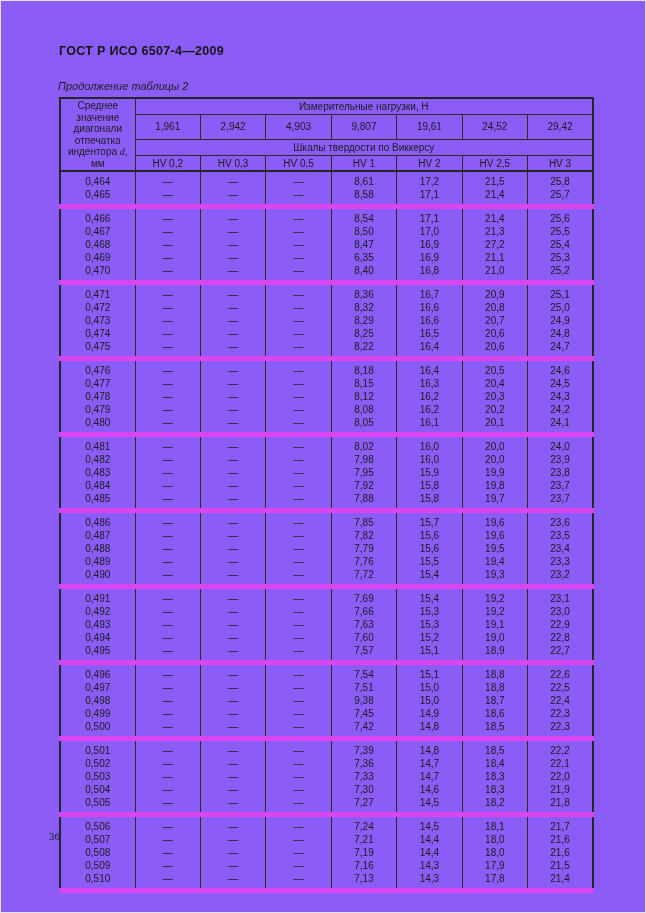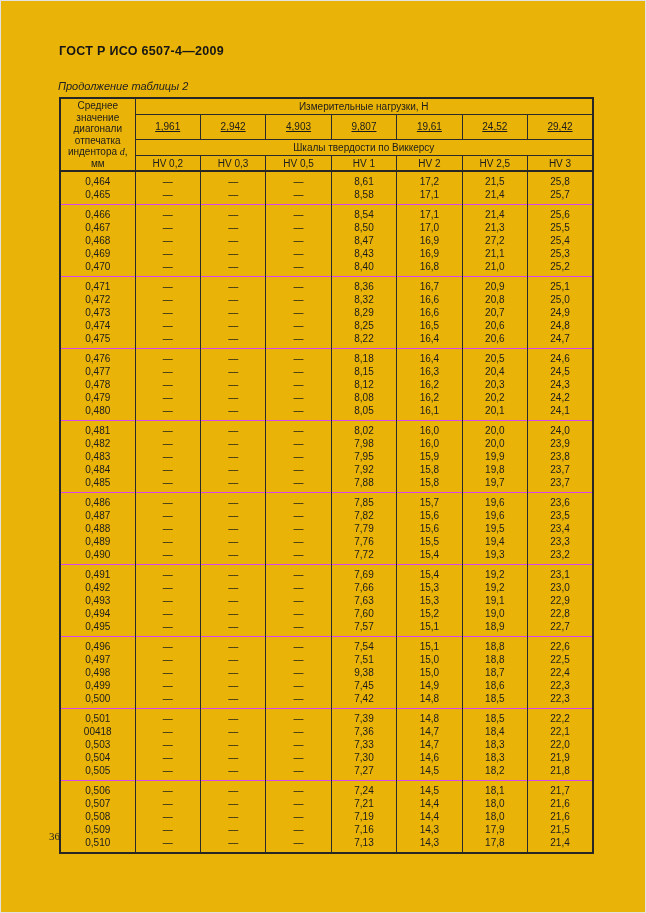--- a/index.html
+++ b/index.html
@@ -1,20 +1,20 @@
 <!DOCTYPE html>
 <html><head>
 <meta charset="utf-8">
 <style>
   * { margin:0; padding:0; box-sizing:border-box; }
   html,body { background:#fff; }
   .page {
     position:relative;
     width:646px; height:913px;
-    background:#eab308;
+    background:#8b5cf6;
     font-family:"Liberation Sans", sans-serif;
     color:#1c1c1c;
     border:1px solid #e2e2e2;
     overflow:hidden;
   }
   .std-ref {
     position:absolute; left:58px; top:43px;
     font-size:12.5px; font-weight:700; letter-spacing:.3px;
     color:#161616;
   }
@@ -29,29 +29,29 @@
     border:2px solid #262626;
   }
   table.hv col.c-d { width:75px; }
   table.hv th {
     border:1px solid #2b2b2b;
     font-weight:400; font-size:10px; text-align:center;
     color:#1c1c1c; padding:1px 2px;
   }
   thead { border-bottom:2px solid #262626; }
   thead tr.r-loads-title { height:16px; }
-  thead tr.r-loads      { height:24px;text-decoration:underline; }
+  thead tr.r-loads      { height:24px; }
   thead tr.r-scales-title{ height:16px; }
   thead tr.r-scales     { height:14px; }
   th.col-d {
     font-size:9.5px; line-height:11.5px; padding:3px 4px;
     vertical-align:middle;
   }
   th.col-d i { font-family:"Liberation Serif", serif; font-style:italic; }
-  tbody.group { border-top:1px solid #2b2b2b; border-bottom:1px solid #d946ef; }
+  tbody.group { border-top:1px solid #2b2b2b; border-bottom:5px solid #d946ef; }
   tbody.group td {
     border-left:1px solid #2b2b2b; border-right:1px solid #2b2b2b;
     font-size:10px; line-height:13px; text-align:center;
     color:#1c1c1c; padding:0;
   }
   tbody.group tr:first-child td { padding-top:3px; }
   tbody.group tr:last-child td { padding-bottom:3px; }
   .page-num {
     position:absolute; left:48px; top:829px;
     font-size:11px; color:#222;font-family:Liberation Serif, serif;
@@ -155,21 +155,21 @@
           <td>8,47</td>
           <td>16,9</td>
           <td>27,2</td>
           <td>25,4</td>
         </tr>
         <tr>
           <td>0,469</td>
           <td>—</td>
           <td>—</td>
           <td>—</td>
-          <td>8,43</td>
+          <td>6,35</td>
           <td>16,9</td>
           <td>21,1</td>
           <td>25,3</td>
         </tr>
         <tr>
           <td>0,470</td>
           <td>—</td>
           <td>—</td>
           <td>—</td>
           <td>8,40</td>
@@ -495,21 +495,21 @@
           <td>0,501</td>
           <td>—</td>
           <td>—</td>
           <td>—</td>
           <td>7,39</td>
           <td>14,8</td>
           <td>18,5</td>
           <td>22,2</td>
         </tr>
         <tr>
-          <td>00418</td>
+          <td>0,502</td>
           <td>—</td>
           <td>—</td>
           <td>—</td>
           <td>7,36</td>
           <td>14,7</td>
           <td>18,4</td>
           <td>22,1</td>
         </tr>
         <tr>
           <td>0,503</td>

